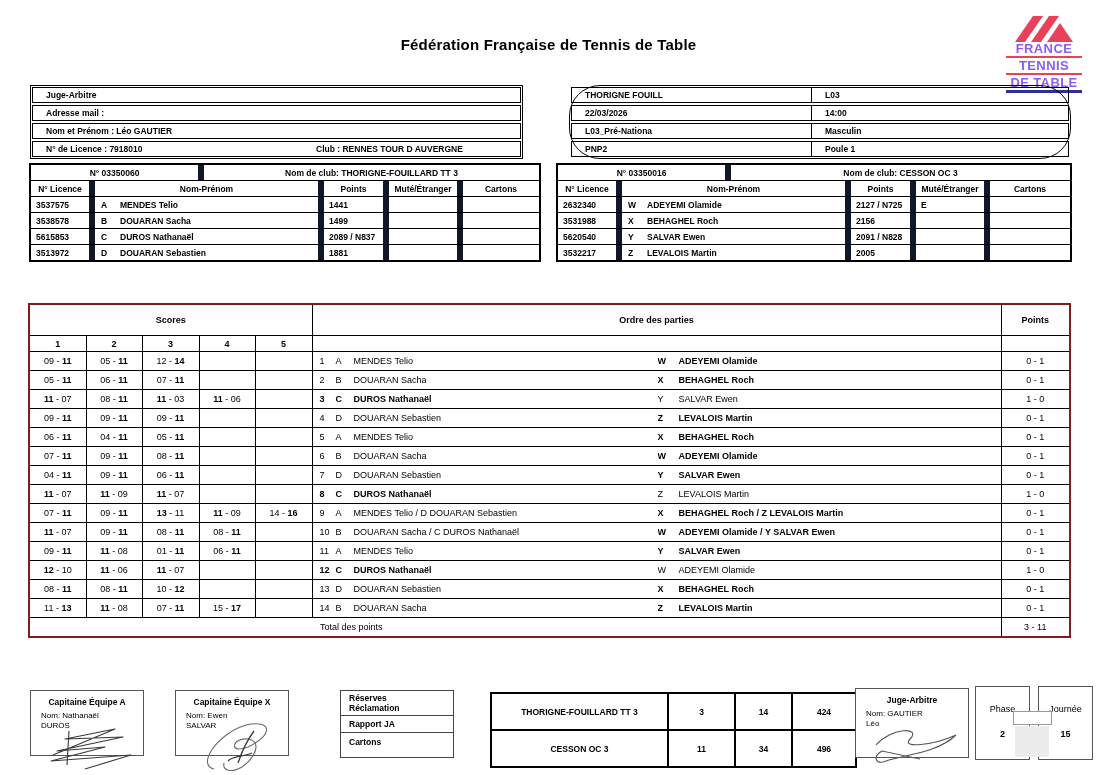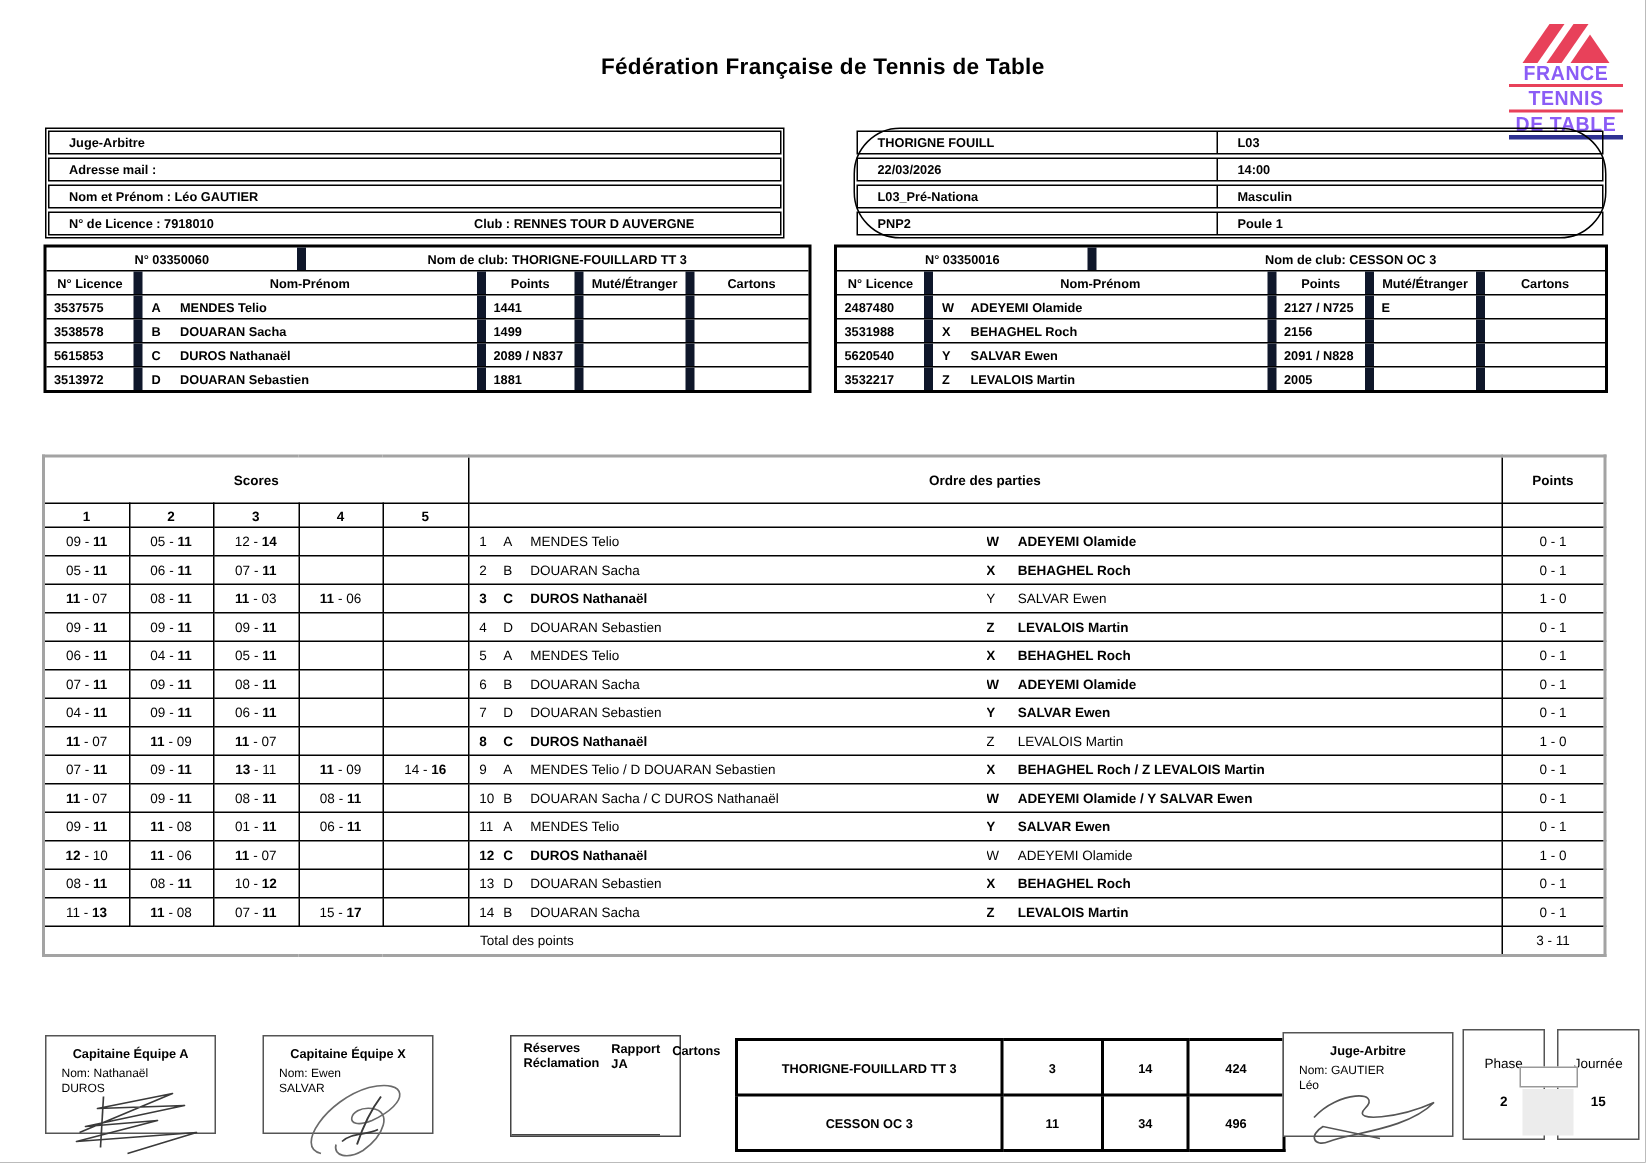--- a/index.html
+++ b/index.html
@@ -37,21 +37,21 @@
   .tc:first-child{border-left:none;}
   .ctr{justify-content:center;text-align:center;}
   .pl{padding-left:5px;}
   .tnum{width:167px;justify-content:center;}
   .tclub{flex:1;justify-content:center;}
   .c0{width:58px;}.c1{width:229px;}.c2{width:65px;}.c3{width:74px;}.c4{flex:1;}
   .pltr{display:inline-block;width:19px;padding-left:6px;}
 
   
   .mtbl{position:absolute;left:28px;top:303px;border-collapse:collapse;table-layout:fixed;width:1041px;
-        border:2px solid #a3a3a3;font-size:9px;padding-left:33px;}
+        border:2px solid #7f1d1d;font-size:9px;padding-left:33px;}
   .mtbl td,.mtbl th{border:1px solid #000;padding:0;font-weight:normal;}
   .mtbl thead .h1 th{height:30px;font-weight:bold;font-size:9px;}
   .mtbl thead .h2 th{height:15px;font-weight:bold;}
   .mtbl tbody td{height:18px;}
   .sc{text-align:center;white-space:nowrap;}
   .oc{padding-left:5px !important;}
   .ocin{display:flex;align-items:center;height:100%;}
   .mhome{flex:0 0 340px;display:flex;align-items:center;overflow:hidden;}
   .maway{flex:1;display:flex;align-items:center;overflow:hidden;}
   .mnum{width:16px;padding-left:2px;}
@@ -62,21 +62,21 @@
 
   
   .fbox{position:absolute;border:1.5px solid #555;background:#fff;overflow:visible;box-sizing:border-box;}
   .capA{left:30px;top:690px;width:114px;height:66px;}
   .capX{left:175px;top:690px;width:114px;height:66px;}
   .jab{left:855px;top:688px;width:114px;height:70px;}
   .cap-title{text-align:center;font-weight:bold;font-size:8.5px;margin-top:6px;}
   .cap-name{font-size:8px;line-height:9.5px;margin:4px 0 0 10px;white-space:pre-line;}
   .sig{position:absolute;pointer-events:none;}
   .repbox{left:340px;top:690px;width:114px;height:68px;border:1.5px solid #444;position:absolute;
-          display:flex;flex-direction:row;box-sizing:border-box;}
+          display:flex;flex-direction:column;box-sizing:border-box;}
   .reprow{border-bottom:1.5px solid #444;font-weight:bold;font-size:8.5px;line-height:9.5px;
           padding:3px 0 2px 8px;white-space:pre-line;}
   .reprow:nth-child(2){padding-top:4px;}
   .reprow:last-child{border-bottom:none;flex:1;padding-top:5px;}
   .sumtbl{position:absolute;left:490px;top:692px;border-collapse:collapse;font-size:8.5px;}
   .sumtbl td{border:2px solid #000;font-weight:bold;text-align:center;height:33px;}
   .sumc0{width:173px;}.sumc1{width:63px;}.sumc2{width:53px;}.sumc3{width:60px;}
   .phasewrap{position:absolute;left:975px;top:686px;width:118px;height:74px;}
   .pbox{position:absolute;top:0;bottom:0;width:55px;border:1.5px solid #555;background:#fff;box-sizing:border-box;}
   .pb1{left:0;}.pb2{right:0;}
@@ -202,21 +202,21 @@
       <div class="tc tclub">Nom de club: CESSON OC 3</div>
     </div>
     <div class="trow">
         <div class="tc c0 ctr">N° Licence</div>
         <div class="tc c1 ctr">Nom-Prénom</div>
         <div class="tc c2 ctr">Points</div>
         <div class="tc c3 ctr">Muté/Étranger</div>
         <div class="tc c4 ctr">Cartons</div>
       </div>
   <div class="trow">
-        <div class="tc c0 pl">2487480</div>
+        <div class="tc c0 pl">2632340</div>
         <div class="tc c1">
           <span class="pltr">W</span>
           <span>ADEYEMI Olamide</span>
         </div>
         <div class="tc c2 pl">2127 / N725</div>
         <div class="tc c3 pl">E</div>
         <div class="tc c4 pl"></div>
       </div>
       <div class="trow">
         <div class="tc c0 pl">3531988</div>

